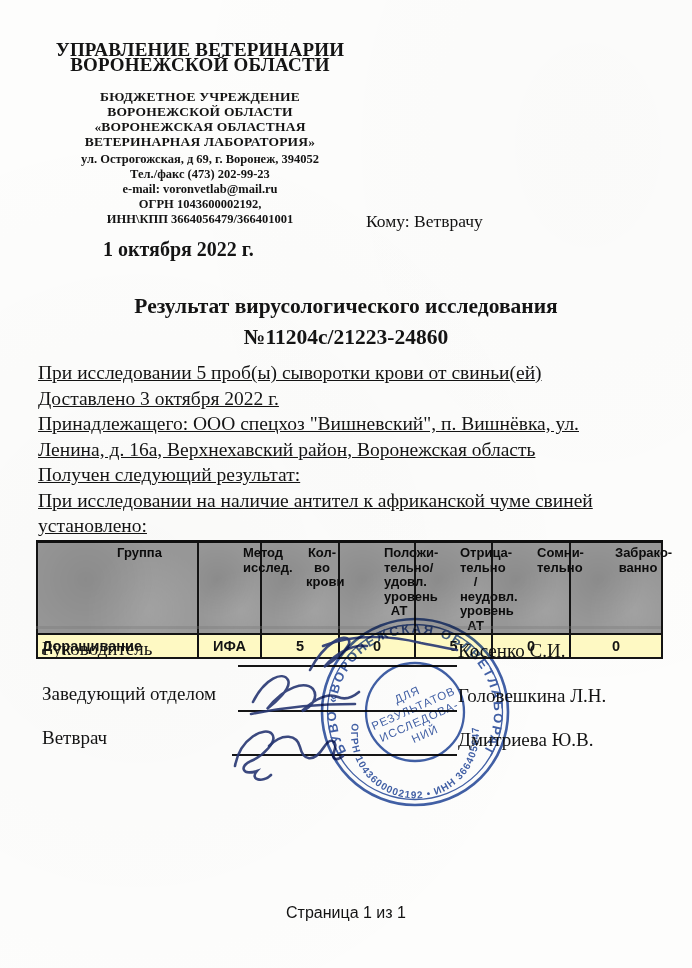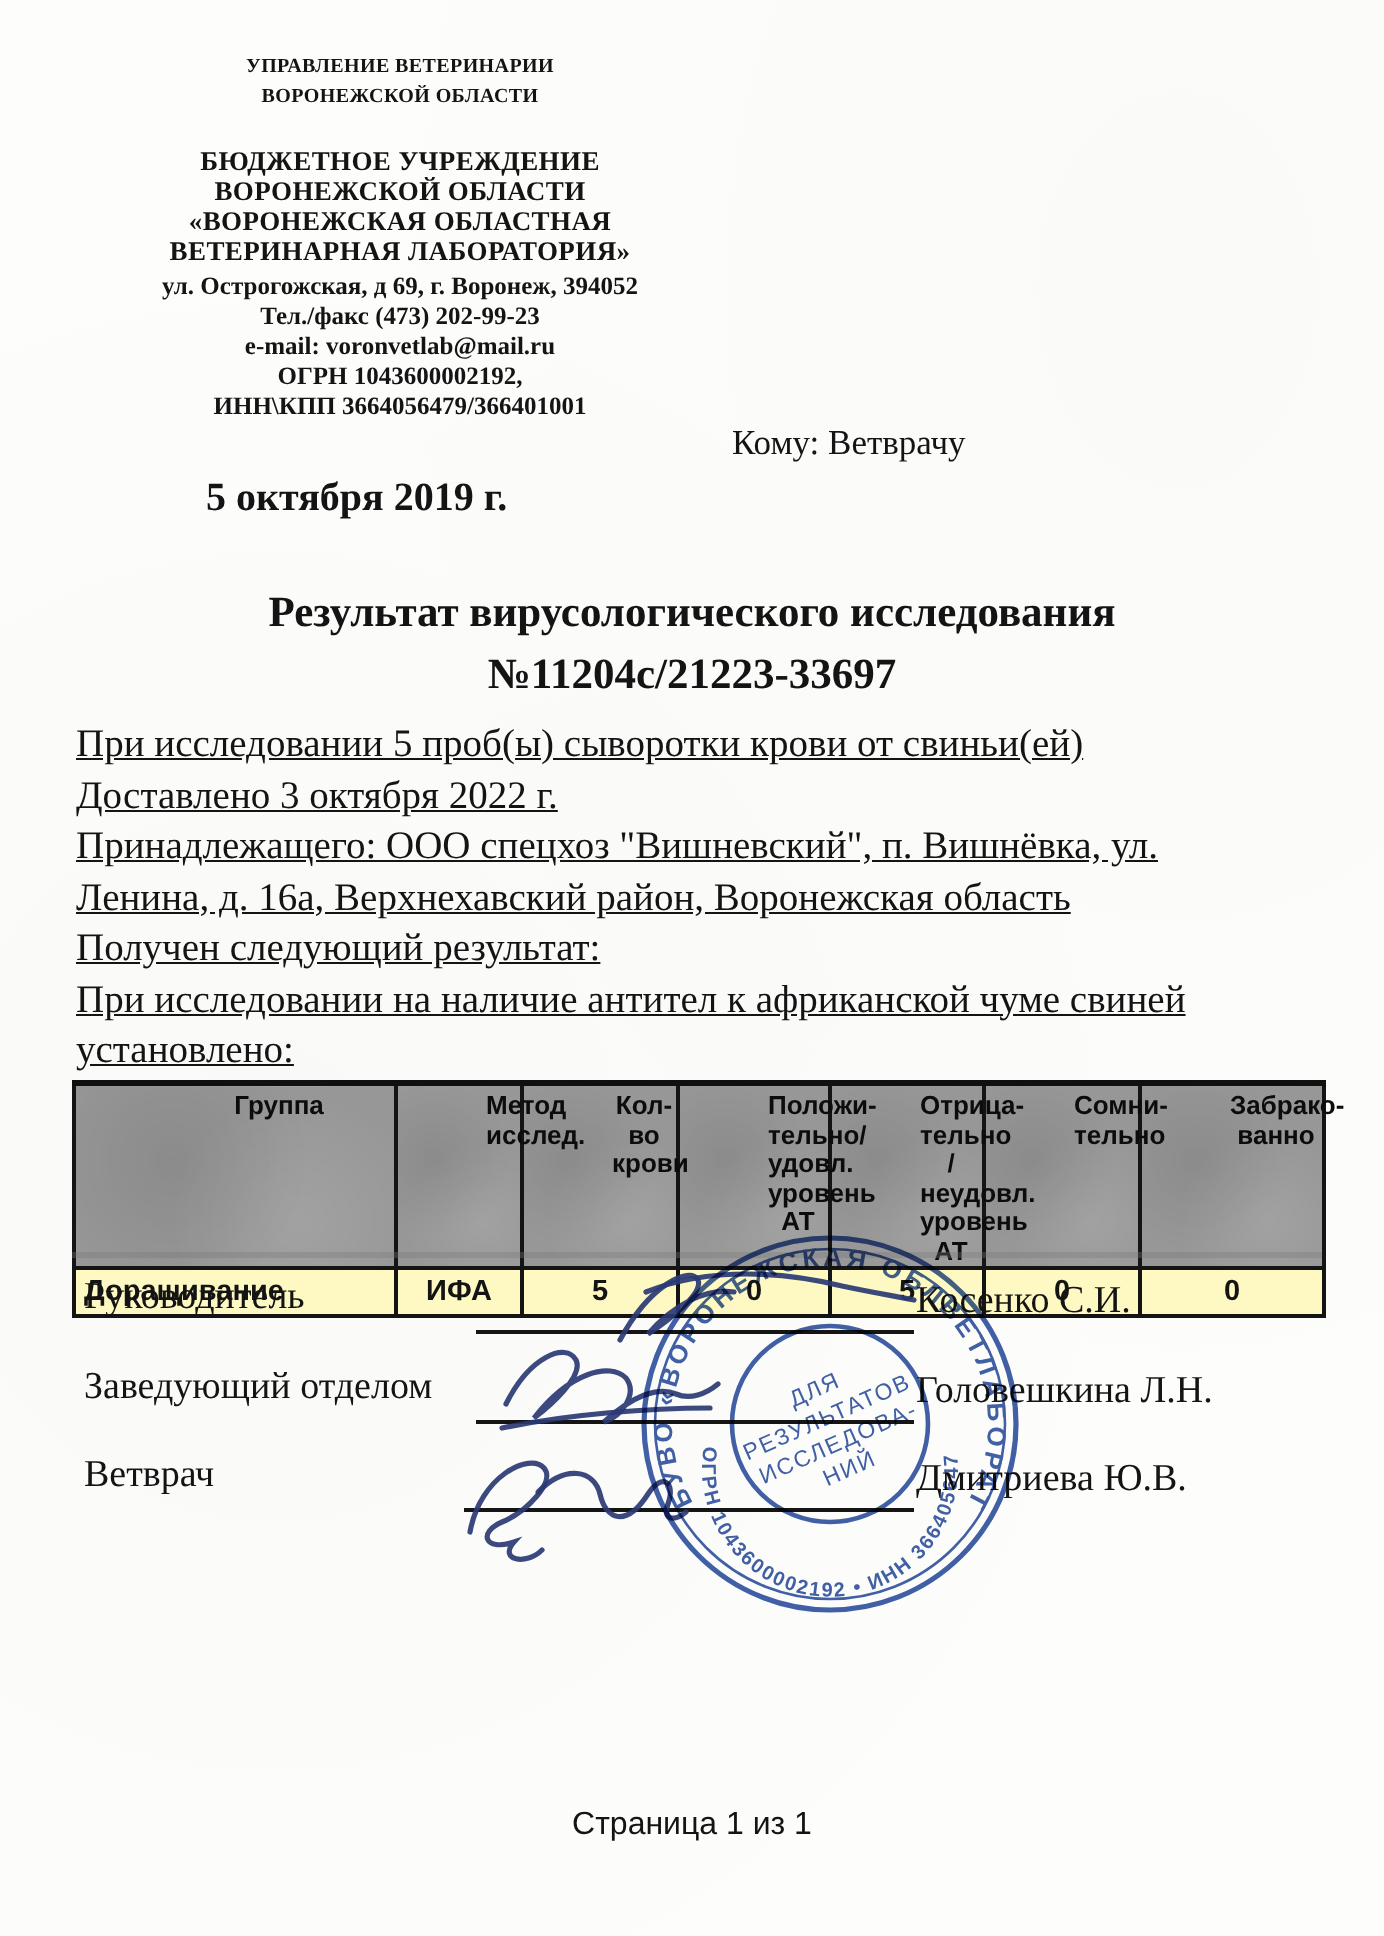--- a/index.html
+++ b/index.html
@@ -18,21 +18,21 @@
     content:""; position:absolute; inset:0; pointer-events:none;
     background:
       radial-gradient(ellipse at 20% 60%, rgba(0,0,0,0.015), transparent 60%),
       radial-gradient(ellipse at 85% 15%, rgba(0,0,0,0.012), transparent 55%);
   }
   .abs { position:absolute; }
   .pre { white-space:pre-line; }
 
   
   .lh-left { left:35px; top:26px; width:330px; text-align:center; font-weight:bold; }
-  .lh-org1 { font-size:10px; line-height:15px; letter-spacing:.2px; }
+  .lh-org1 { font-size:19px; line-height:15px; letter-spacing:.2px;margin-top:16px; }
   .lh-org2 { margin-top:17px; font-size:13.5px; line-height:15px; letter-spacing:.2px; }
   .lh-contacts { margin-top:3px; font-size:12.5px; line-height:15px; }
 
   
   .addr {
     left:366px; top:26px; width:302px;
     font-family:"Liberation Sans","DejaVu Sans",sans-serif;
     font-weight:bold; font-size:17px; line-height:21.5px;
   }
   .kome { left:366px; top:211px; font-size:17.5px; }
@@ -102,24 +102,24 @@
 ВЕТЕРИНАРНАЯ ЛАБОРАТОРИЯ»</div>
     <div class="lh-contacts pre">ул. Острогожская, д 69, г. Воронеж, 394052
 Тел./факс (473) 202-99-23
 e-mail: voronvetlab@mail.ru
 ОГРН 1043600002192,
 ИНН\КПП 3664056479/366401001</div>
   </div>
 
   <div class="abs kome">Кому: Ветврачу</div>
 
-  <div class="abs date-line">5 октября 2019 г.</div>
+  <div class="abs date-line">1 октября 2022 г.</div>
 
   <div class="abs doc-title pre">Результат вирусологического исследования
-№11204с/21223-33697</div>
+№11204с/21223-24860</div>
 
   <div class="abs body-text pre">При исследовании 5 проб(ы) сыворотки крови от свиньи(ей)
 Доставлено 3 октября 2022 г.
 Принадлежащего: ООО спецхоз "Вишневский", п. Вишнёвка, ул.
 Ленина, д. 16а, Верхнехавский район, Воронежская область
 Получен следующий результат:
 При исследовании на наличие антител к африканской чуме свиней
 установлено:</div>
 
   <table class="results">

